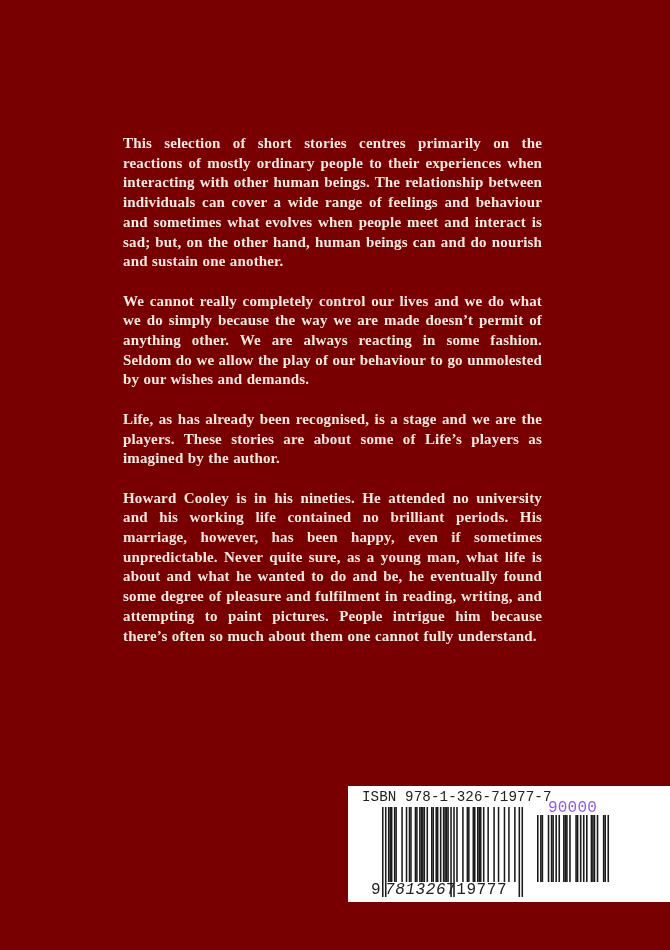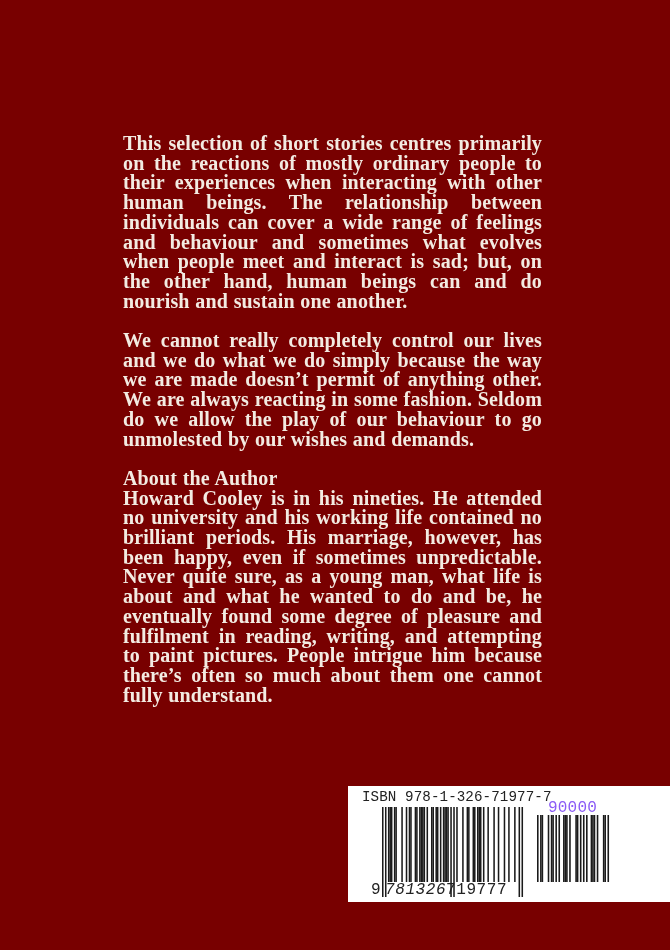--- a/index.html
+++ b/index.html
@@ -20,21 +20,21 @@
     width: 670px; height: 950px;
     background: #780000;
   }
   .blurb {
     position: absolute;
     left: 123px;
     top: 134px;
     width: 419px;
     color: #f3ebe2;
     font-weight: bold;
-    font-size: 20px;
+    font-size: 15px;
     line-height: 19.7px;
     text-align: justify;
     letter-spacing: 0.15px;
     word-spacing: 0.5px;
   }
   .blurb p {
     margin: 0 0 19.7px 0;
   }
   .blurb p.last { margin-bottom: 0; }
   .about-heading {
@@ -85,22 +85,22 @@
   .digit-right { left: 98px; top: 95px; letter-spacing: 0.6px; }
 </style>
 </head>
 <body>
 
 <div class="cover">
 
   <div class="blurb">
     <p>This selection of short stories centres primarily on the reactions of mostly ordinary people to their experiences when interacting with other human beings. The relationship between individuals can cover a wide range of feelings and behaviour and sometimes what evolves when people meet and interact is sad; but, on the other hand, human beings can and do nourish and sustain one another.</p>
     <p>We cannot really completely control our lives and we do what we do simply because the way we are made doesn’t permit of anything other. We are always reacting in some fashion. Seldom do we allow the play of our behaviour to go unmolested by our wishes and demands.</p>
+    <p>Life, as has already been recognised, is a stage and we are the players. These stories are about some of Life’s players as imagined by the author.</p>
     <p class="last">
-      <span class="about-heading">About the Author</span>
       <span>Howard Cooley is in his nineties. He attended no university and his working life contained no brilliant periods. His marriage, however, has been happy, even if sometimes unpredictable. Never quite sure, as a young man, what life is about and what he wanted to do and be, he eventually found some degree of pleasure and fulfilment in reading, writing, and attempting to paint pictures. People intrigue him because there’s often so much about them one cannot fully understand.</span>
     </p>
   </div>
 
   <div class="barcode-box">
     <svg class="barcode-svg" id="barcode-svg" width="275" height="116">
         <rect x="34" y="21" width="1.5342105263157895" height="90" fill="#1a1a1a"></rect>
         <rect x="36.96842105263158" y="21" width="1.5342105263157895" height="90" fill="#1a1a1a"></rect>
         <rect x="39.93684210526316" y="21" width="1.5342105263157895" height="75" fill="#1a1a1a"></rect>
         <rect x="41.421052631578945" y="21" width="1.5342105263157895" height="75" fill="#1a1a1a"></rect>

